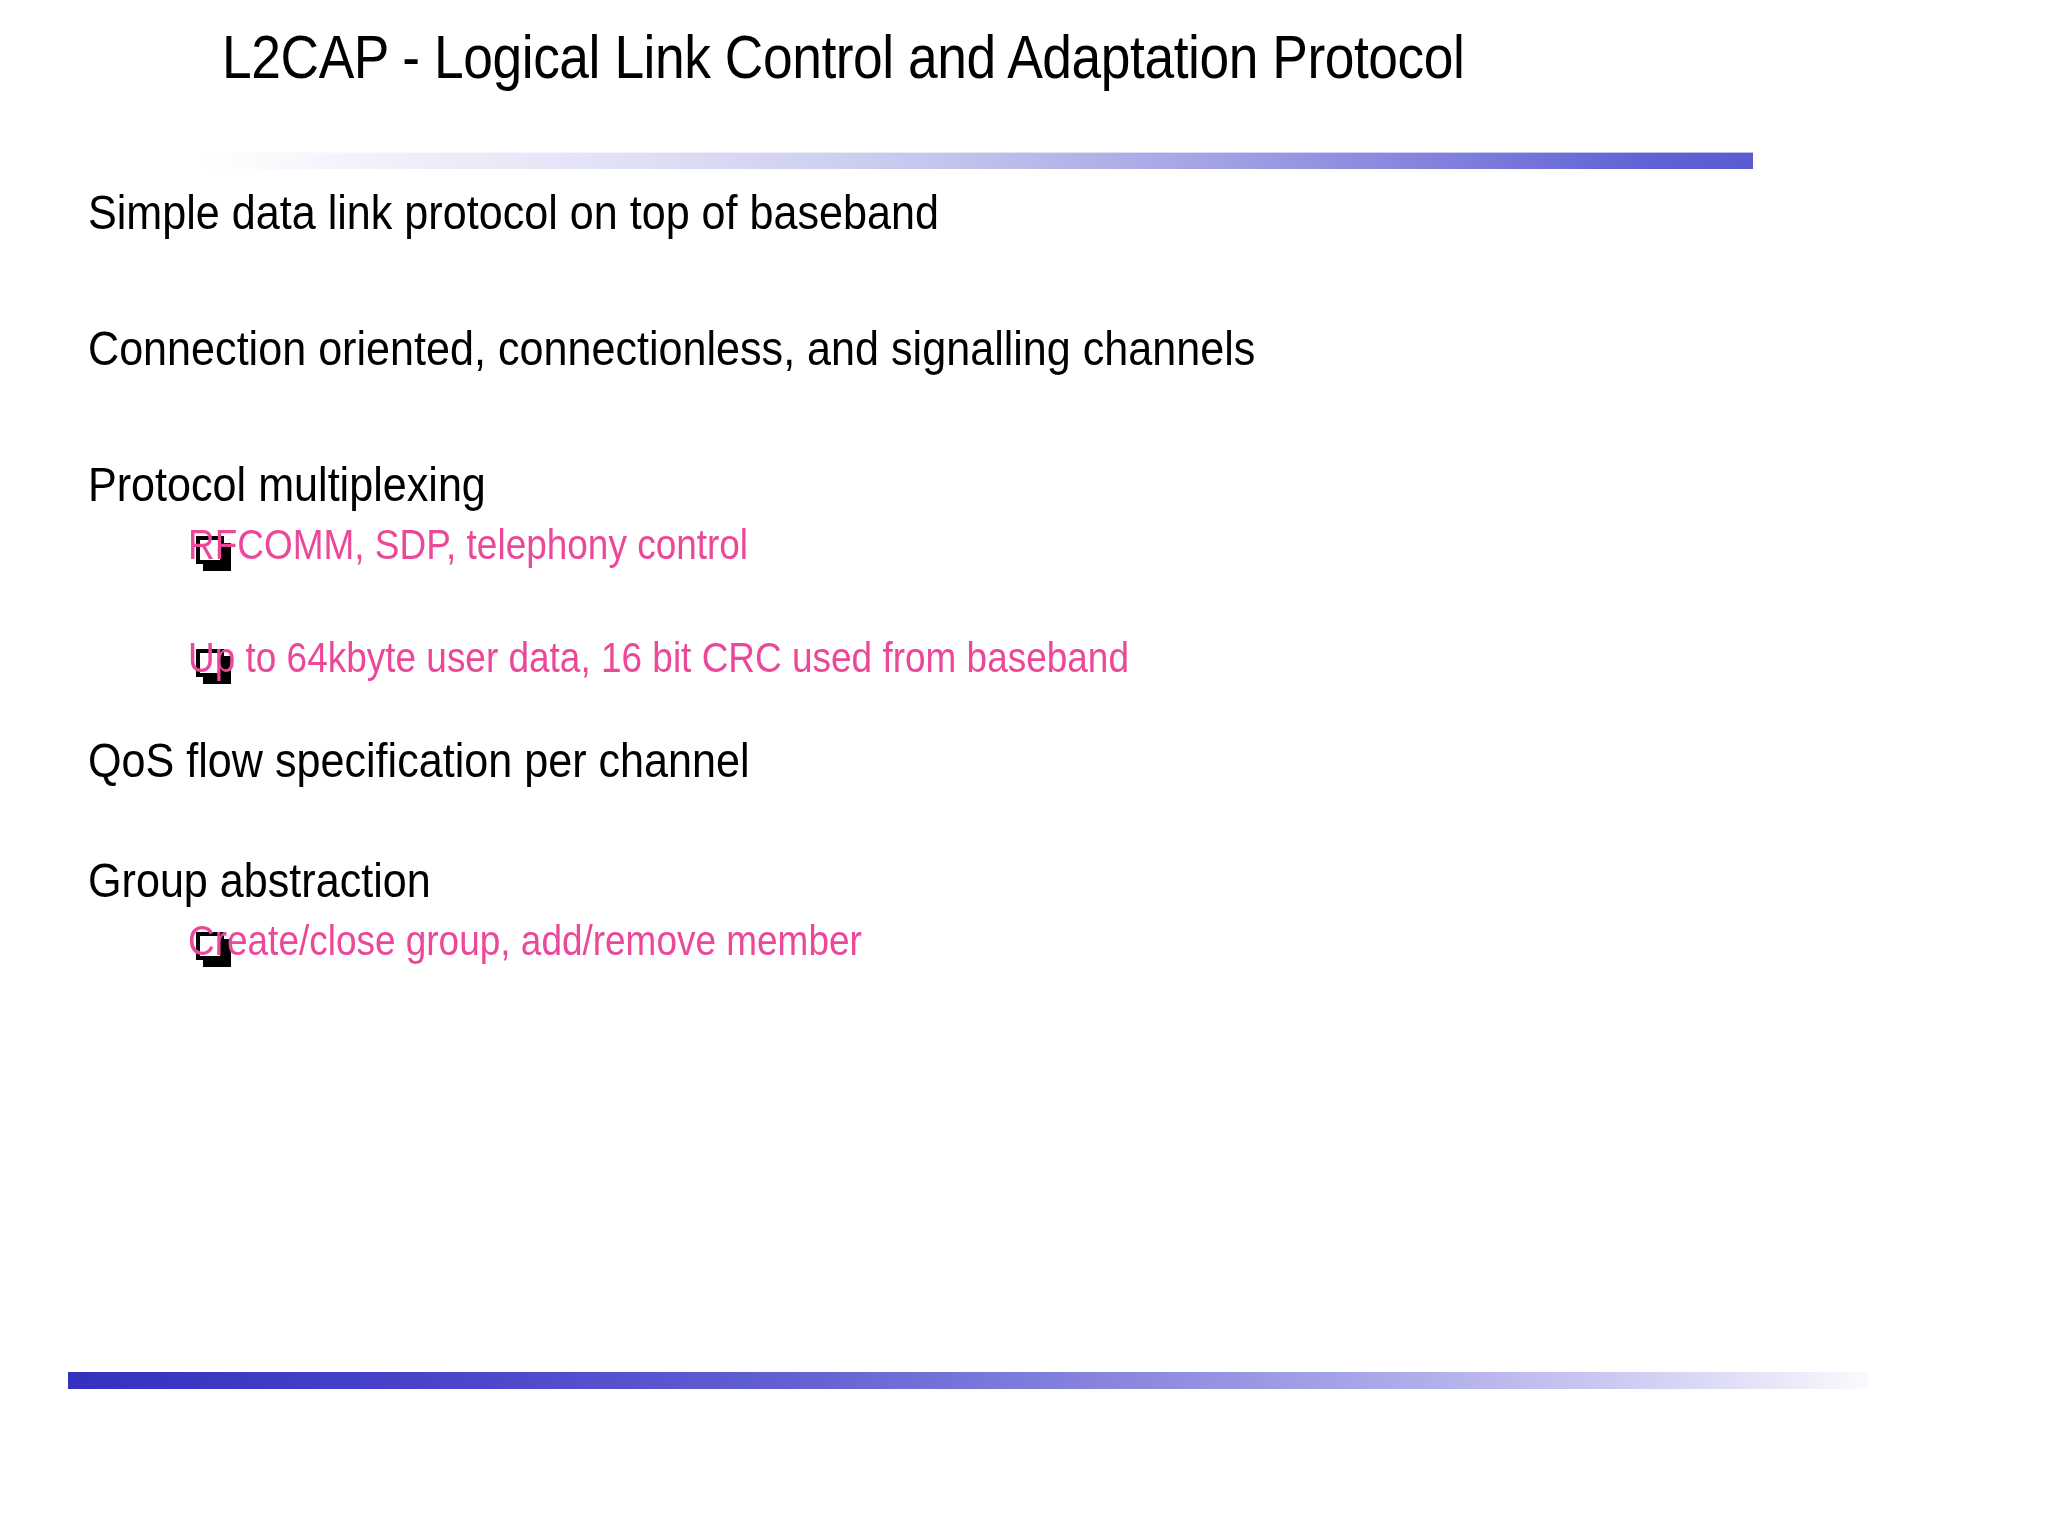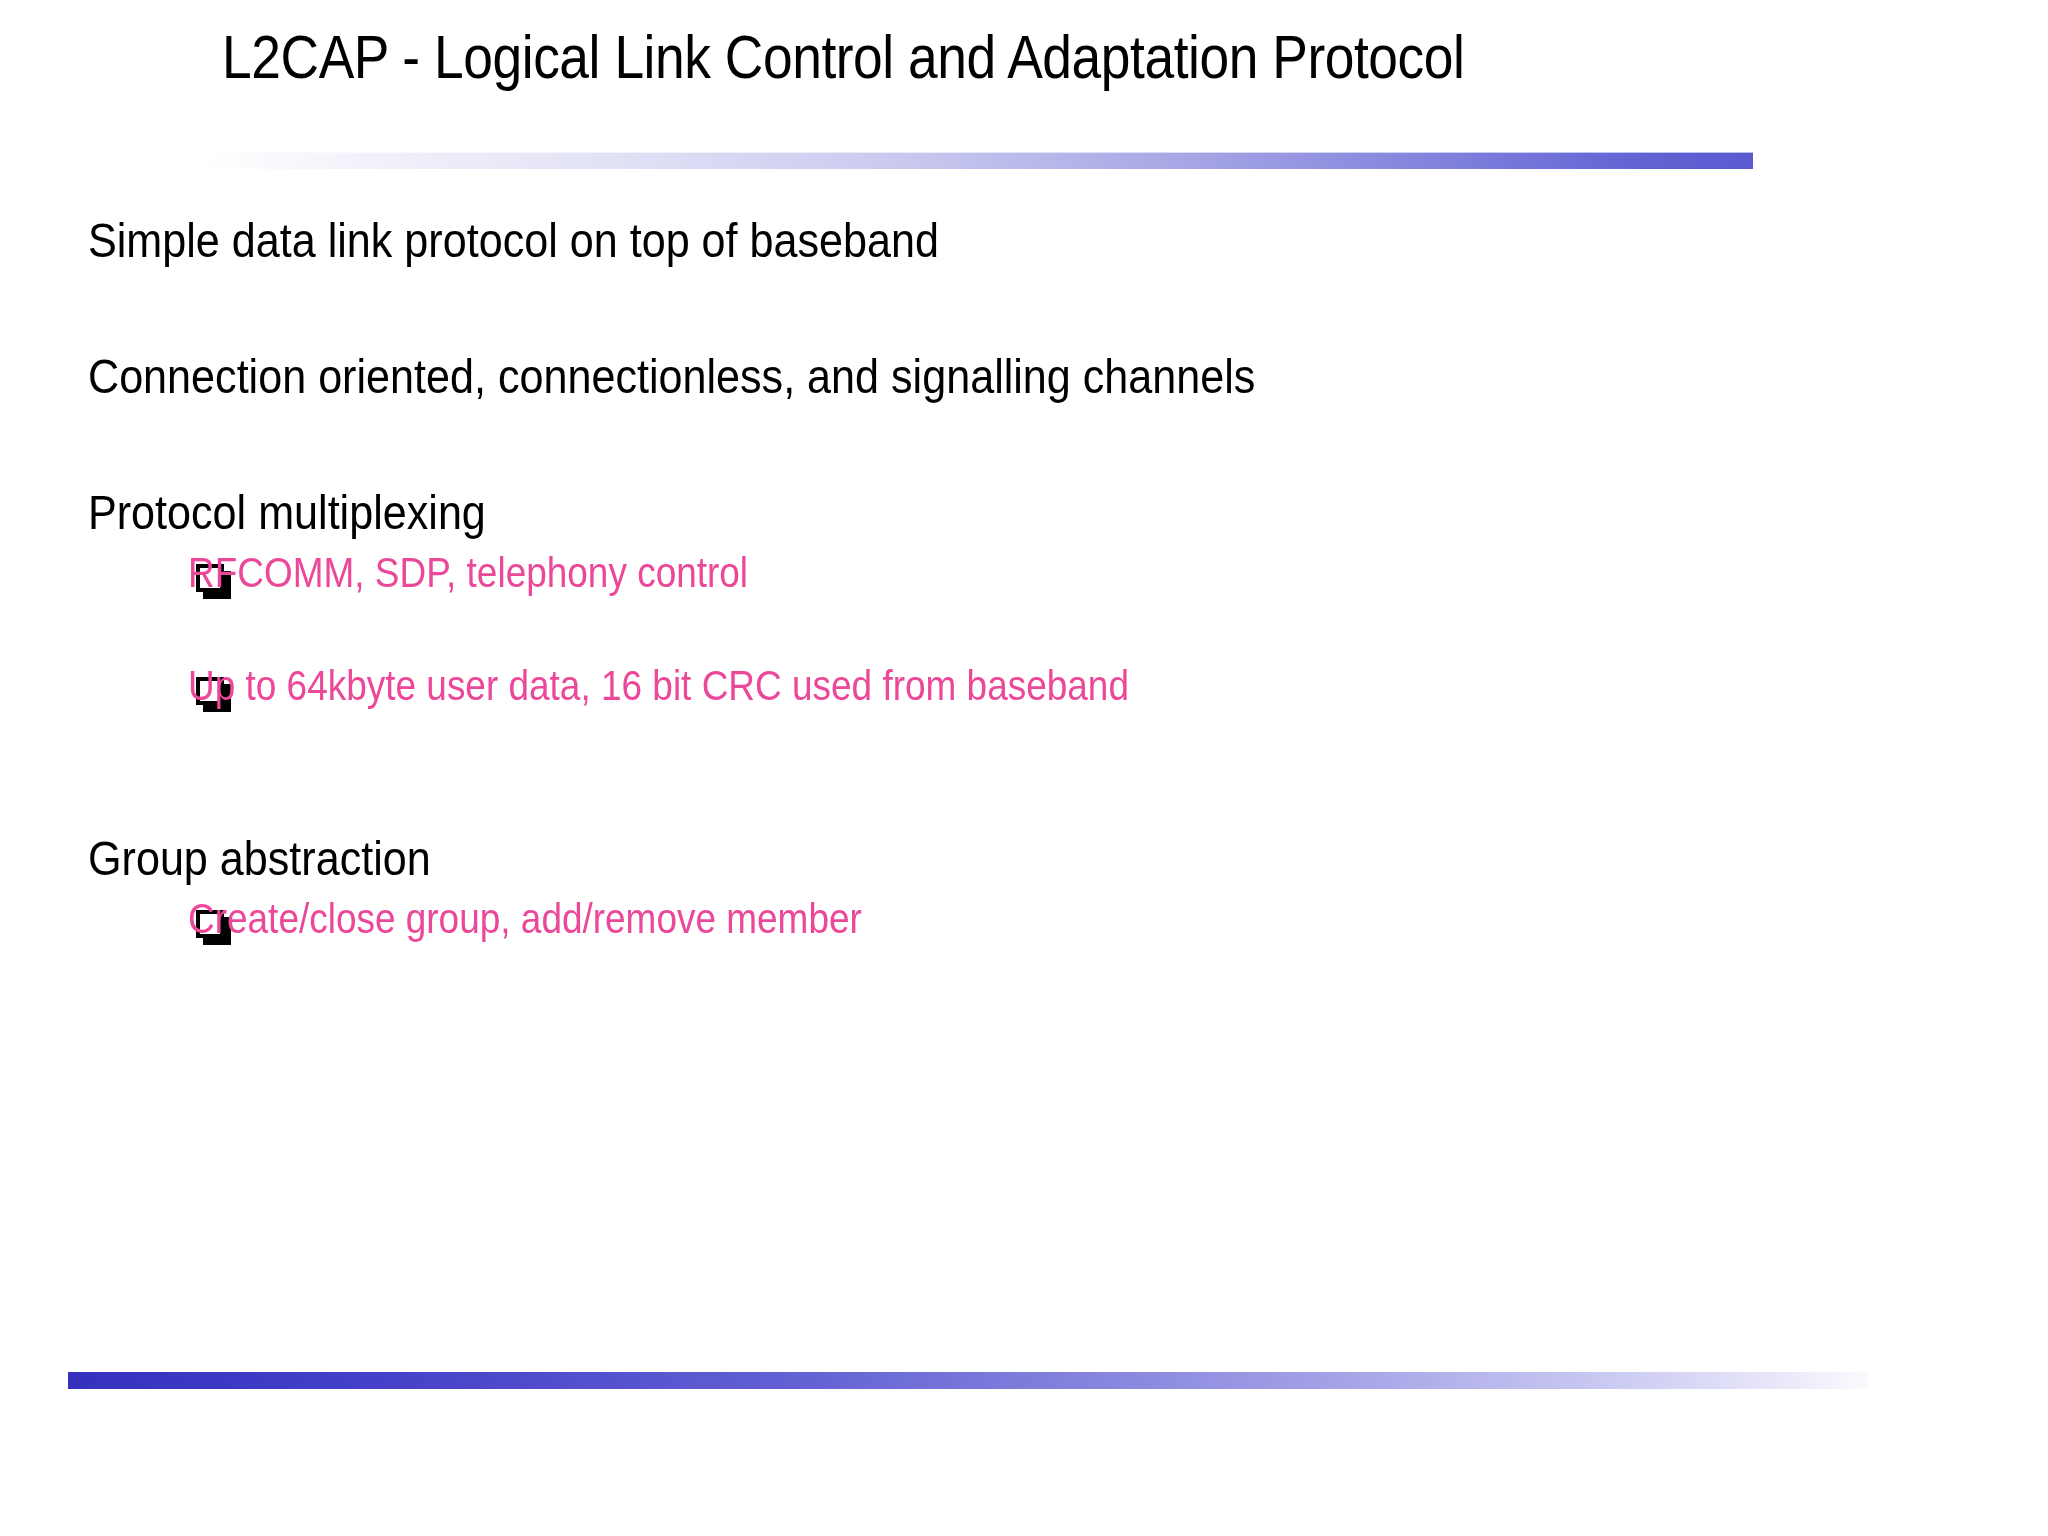--- a/index.html
+++ b/index.html
@@ -79,21 +79,20 @@
         #ecebfa 96%,
         #fbfbfe 100%);
   }
 
   
   .body-block {
     position: absolute;
     left: 0;
     top: 188px;
     width: 1656px;
-    margin-top: 28px;
   }
 
   .level1 {
     position: relative;
     margin: 0;
     padding: 0 0 0 88px;
     font-size: 49px;
     line-height: 1.02;
     white-space: nowrap;
     color: #000;
@@ -169,20 +168,23 @@
     </div>
     <div class="spacer-sm"></div>
 
     <div class="gap-after-l1"></div>
     <div class="level2">
       <span class="sq-bullet"></span>
       <span class="l2-text">Up to 64kbyte user data, 16 bit CRC used from baseband</span>
     </div>
     <div class="spacer-sm"></div>
 
+    <div class="level1">
+      <span class="l1-text">QoS flow specification per channel</span>
+    </div>
     <div class="gap-after-l1"></div>
     <div class="spacer-sm"></div>
 
     <div class="level1">
       <span class="l1-text">Group abstraction</span>
     </div>
     <div class="gap-after-l1"></div>
     <div class="level2">
       <span class="sq-bullet"></span>
       <span class="l2-text">Create/close group, add/remove member</span>

